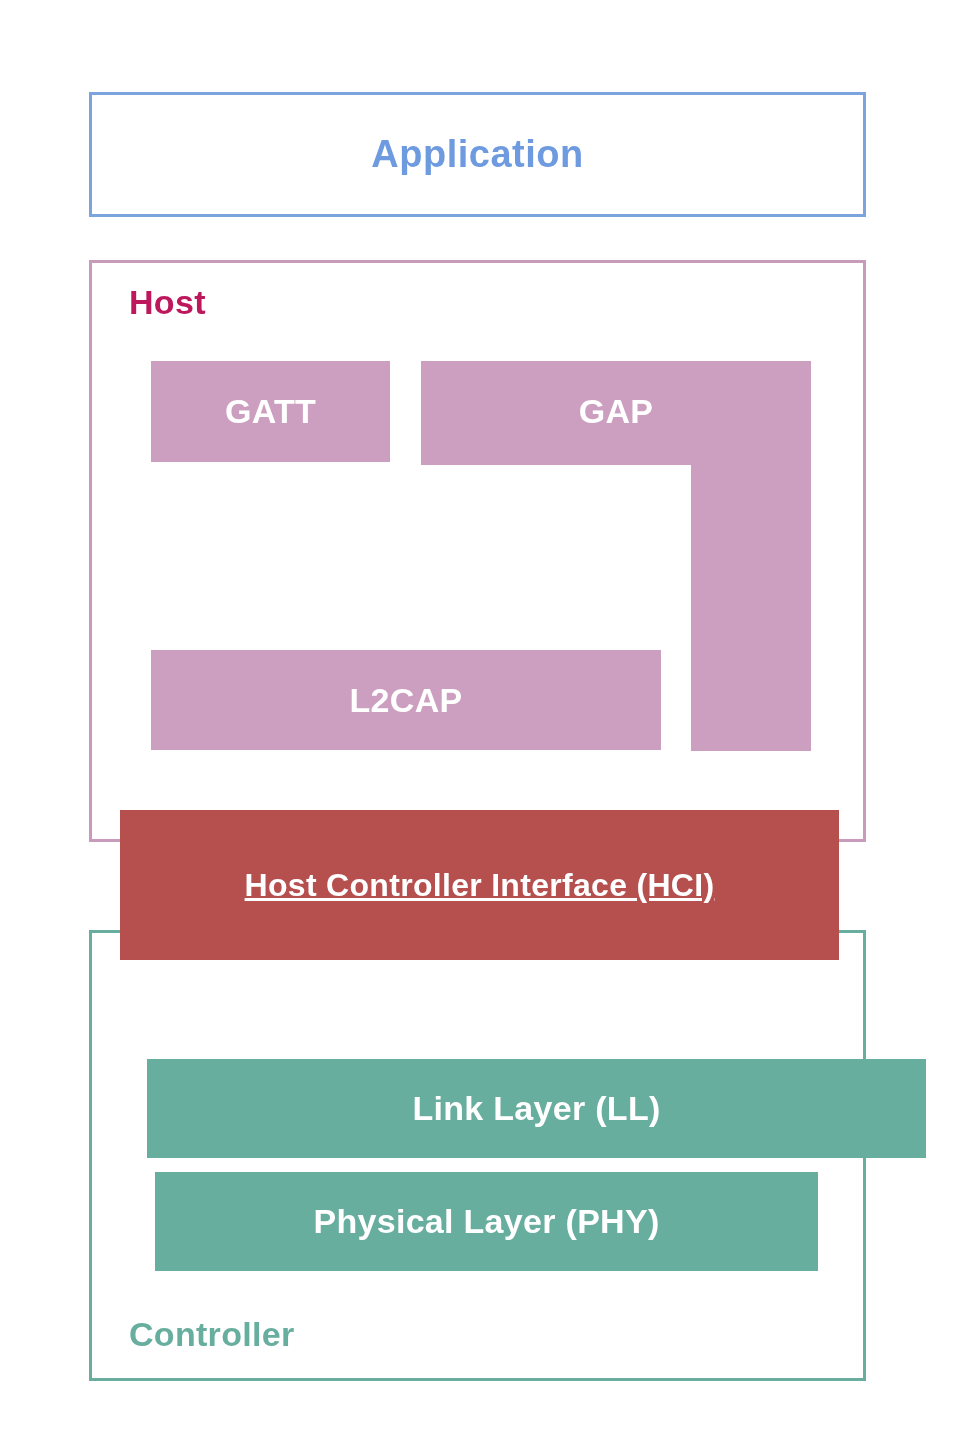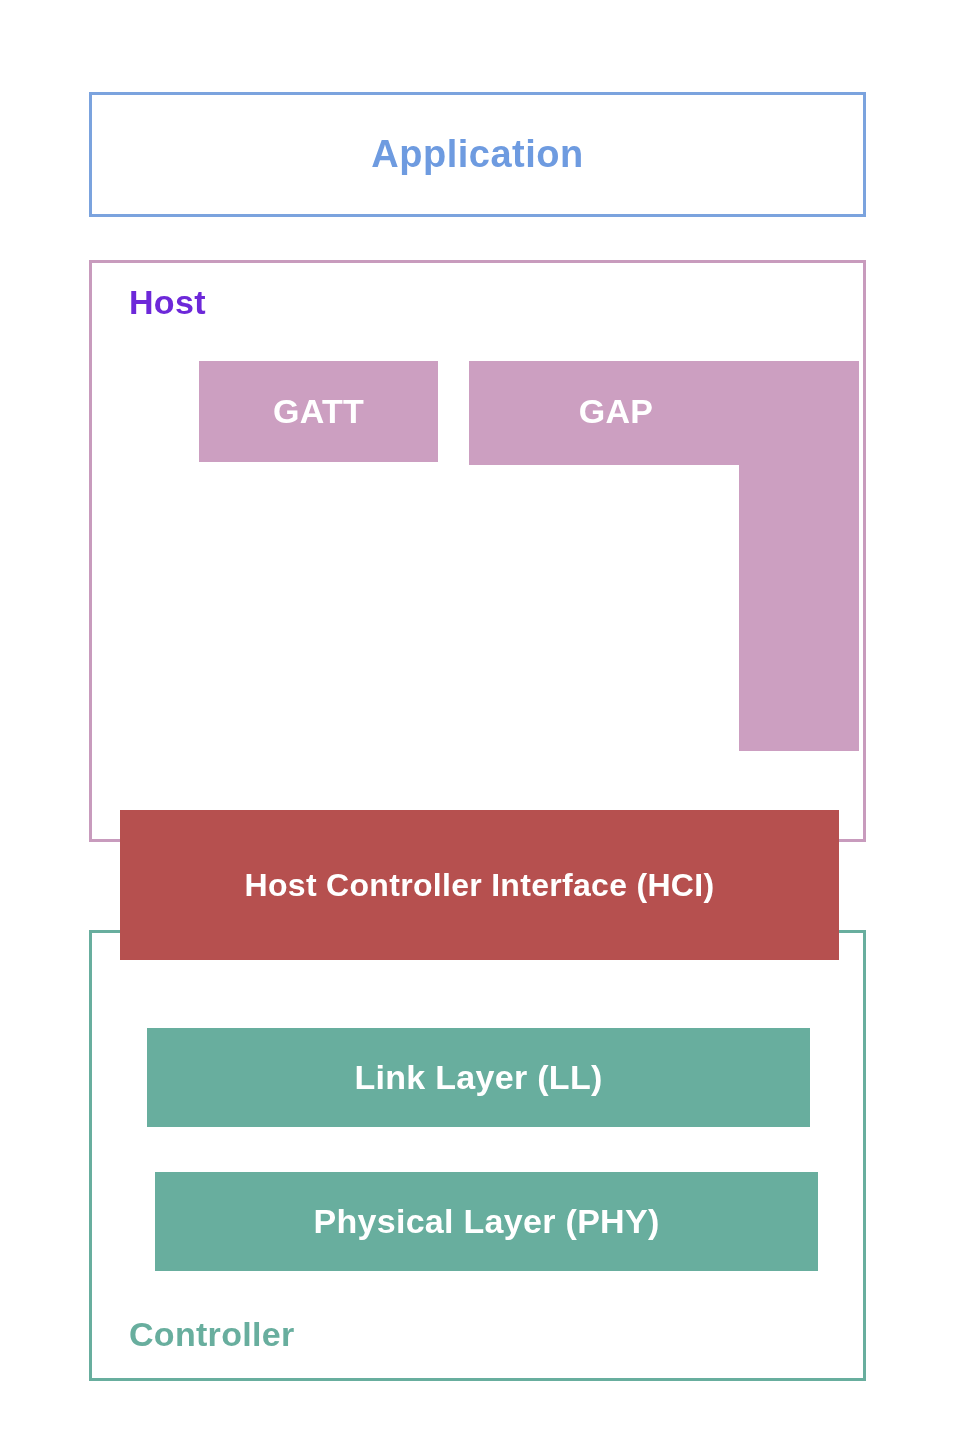--- a/index.html
+++ b/index.html
@@ -65,21 +65,21 @@
   .section-title {
     position: absolute;
     font-size: 34px;
     font-weight: bold;
     letter-spacing: 0.3px;
   }
 
   #host-title {
     left: 129px;
     top: 283px;
-    color: #6d28d9;
+    color: #be185d;
   }
 
   #controller-title {
     left: 129px;
     top: 1315px;
     color: #68AE9E;
   }
 
   
   .block {
@@ -90,21 +90,20 @@
     justify-content: center;
     color: #ffffff;
     font-weight: bold;
     letter-spacing: 0.3px;
     text-align: center;
   }
 
   .block-host {
     background: #CC9FC1;
     font-size: 34px;
-    margin-left: 48px;
   }
 
   .block-ctrl {
     background: #68AE9E;
     font-size: 34px;
   }
 
   .block-hci {
     background: #B6504F;
     font-size: 32px;
@@ -171,27 +170,28 @@
     height: 100px;
   }
 
   
   #block-hci {
     left: 120px;
     top: 810px;
     width: 719px;
     height: 150px;
     z-index: 5;
+    text-decoration: underline;
   }
 
   
   #block-ll {
     left: 147px;
-    top: 1028px;
-    width: 663px;
+    top: 1059px;
+    width: 779px;
     height: 99px;
   }
 
   
   #block-phy {
     left: 155px;
     top: 1172px;
     width: 663px;
     height: 99px;
   }
@@ -210,20 +210,21 @@
   <div id="host-title" class="section-title">Host</div>
 
   <div id="block-gatt" class="block block-host">GATT</div>
 
   <div id="block-gap-col" class="block block-host"></div>
   <div id="block-gap-top" class="block block-host"></div>
   <div id="block-gap-label">GAP</div>
 
 
 
+  <div id="block-l2cap" class="block block-host">L2CAP</div>
 
   <div id="controller-box" class="layer-box"></div>
 
   <div id="block-hci" class="block block-hci">Host Controller Interface (HCI)</div>
 
   <div id="block-ll" class="block block-ctrl">Link Layer (LL)</div>
 
   <div id="block-phy" class="block block-ctrl">Physical Layer (PHY)</div>
 
   <div id="controller-title" class="section-title">Controller</div>

